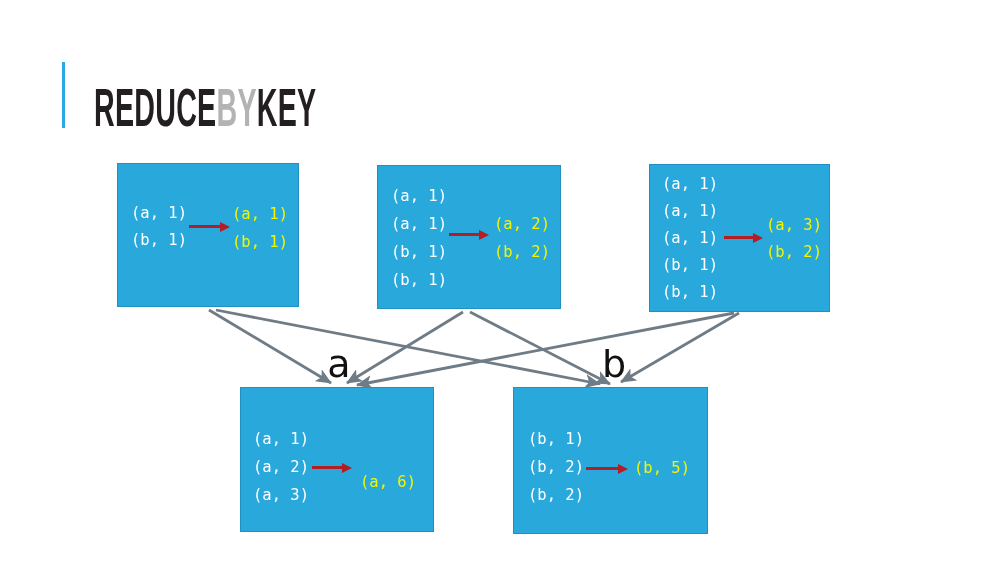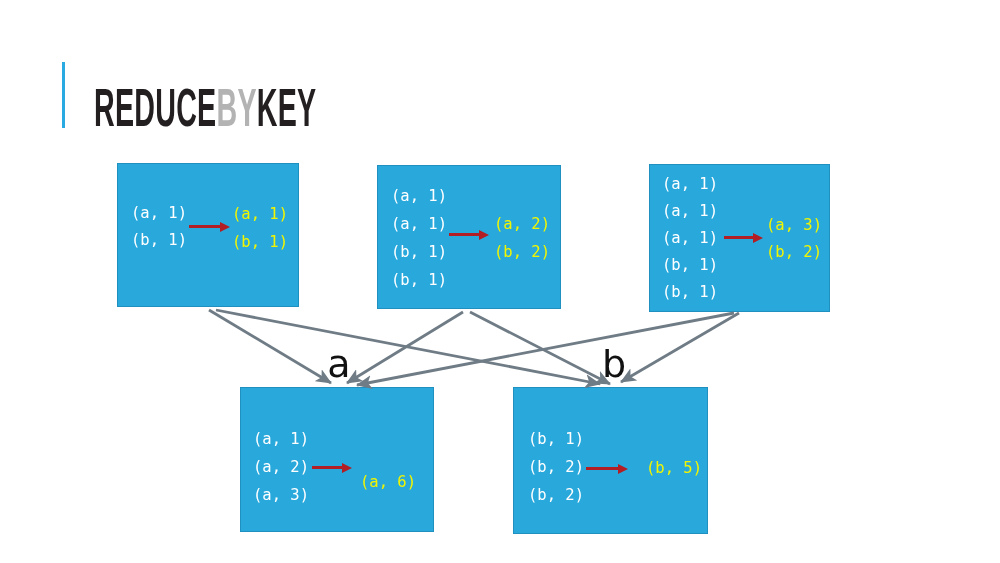--- a/index.html
+++ b/index.html
@@ -131,18 +131,18 @@
     </div>
   </div>
 
   <div class="pbox" style="left:513px; top:387px; width:195px; height:147px;">
     <div class="col lh28" style="left:14px; top:37px;">
       <div class="row">(b, 1)</div>
       <div class="row">(b, 2)</div>
       <div class="row">(b, 2)</div>
     </div>
     <div class="red-arrow" style="left:72px; top:79px; width:32px;"></div>
-    <div class="col res lh28" style="left:132px; top:66px;">
+    <div class="col res lh28" style="left:120px; top:66px;">
       <div class="row">(b, 5)</div>
     </div>
   </div>
 
 </div>
 
 </body></html>

